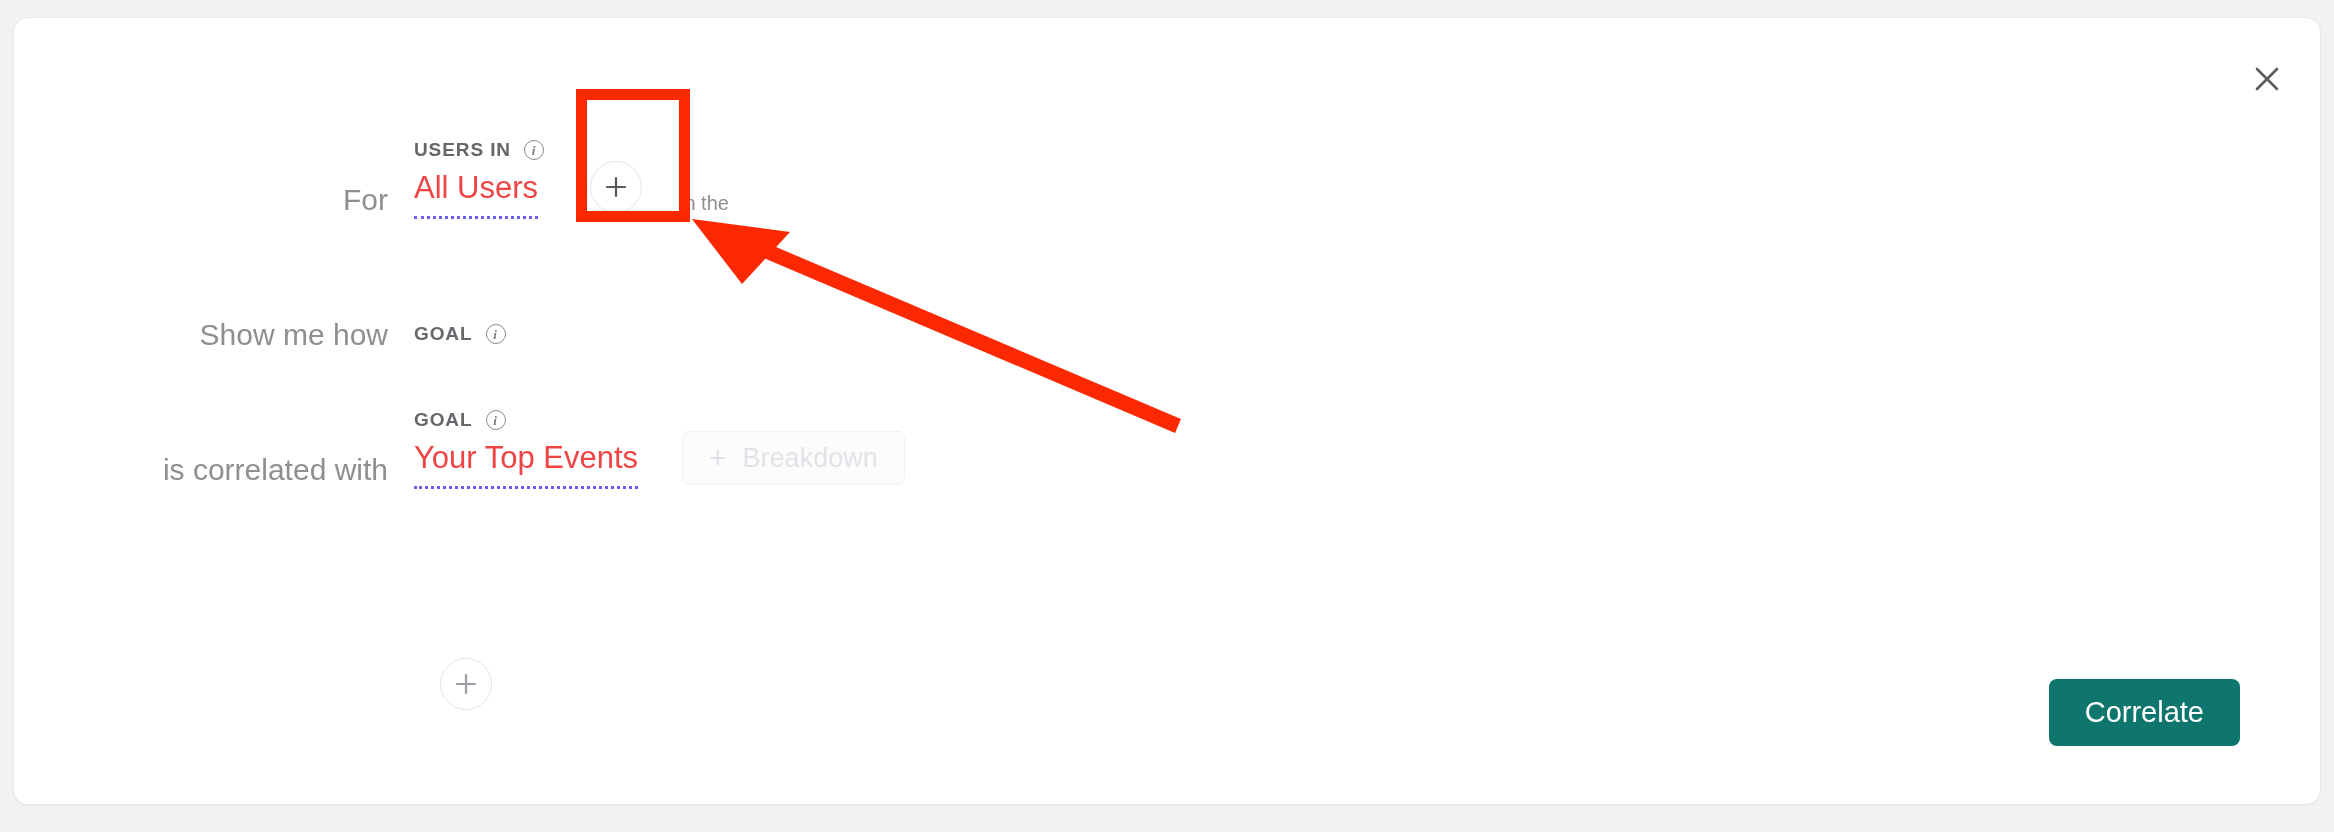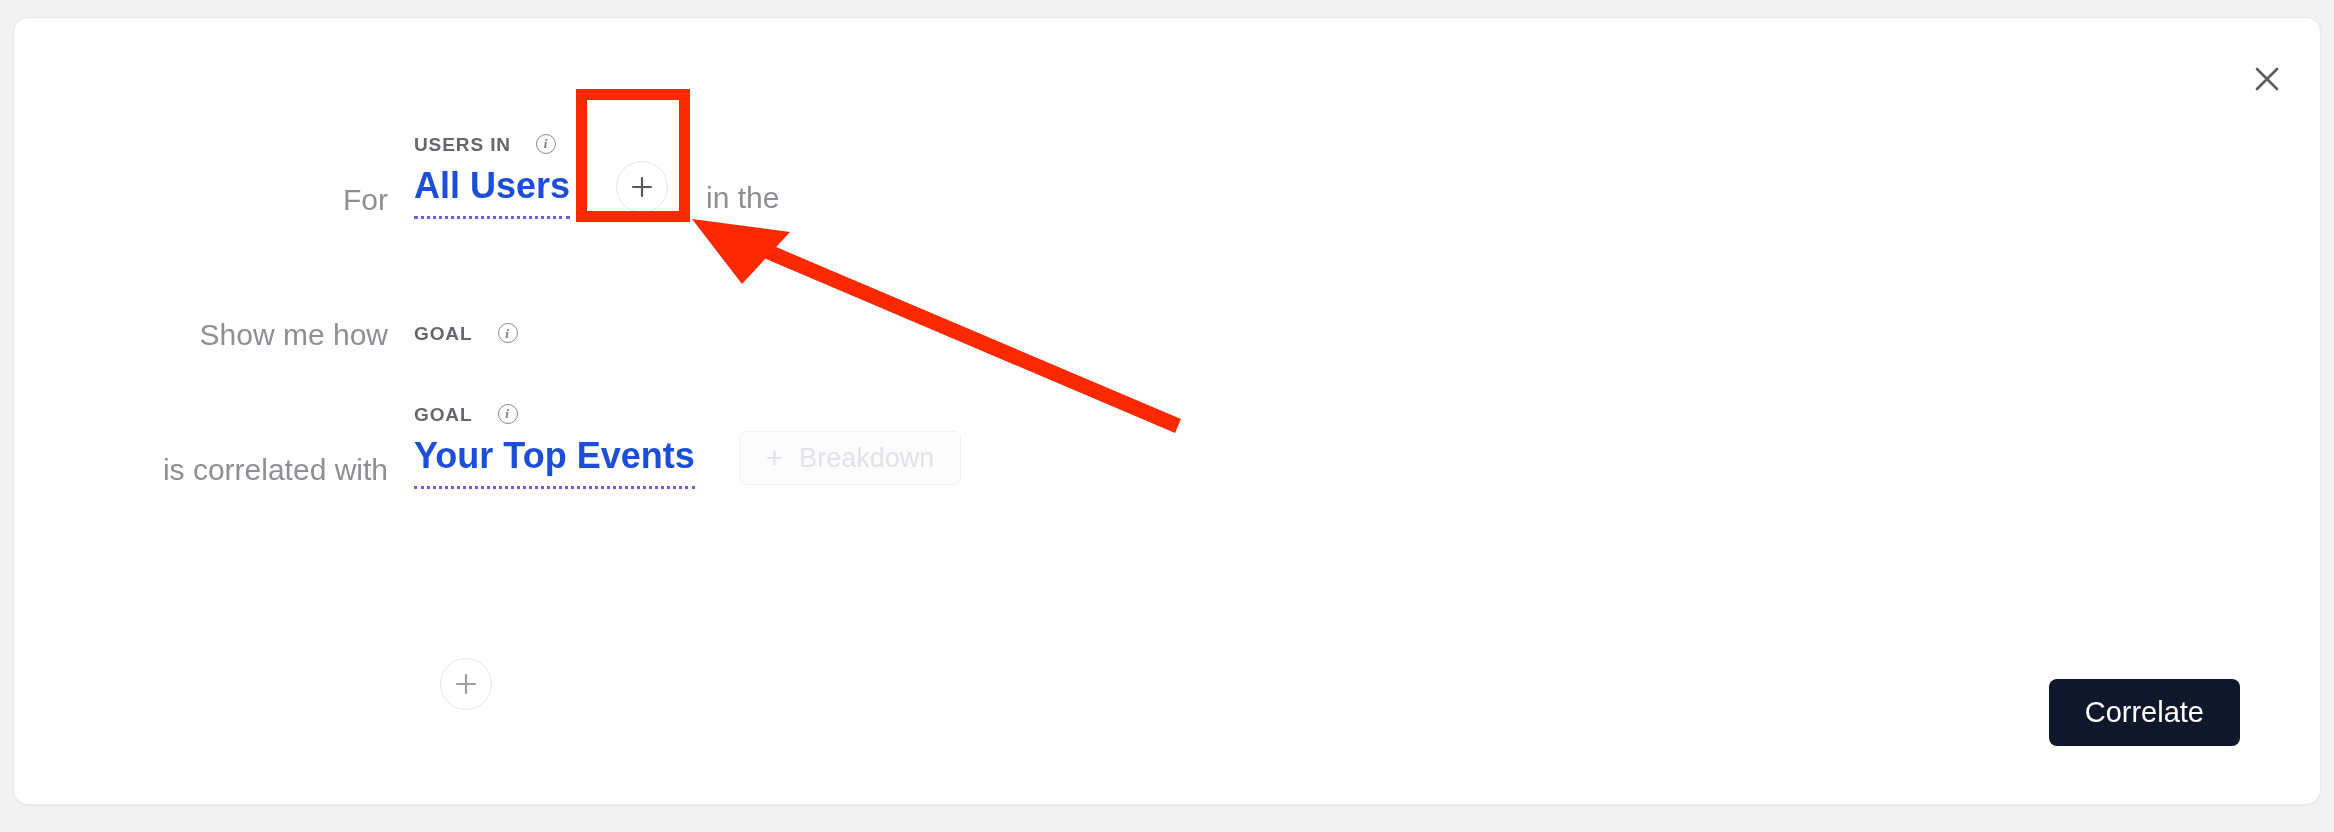--- a/index.html
+++ b/index.html
@@ -71,22 +71,22 @@
   .field {
     position: relative;
     padding-bottom: 18px;
   }
   .field-label {
     font-size: 19px;
     letter-spacing: 0.9px;
     color: #66666b;
     font-weight: 700;
     display: flex;
-    align-items: flex-start;
-    gap: 25px;
+    align-items: center;
+    gap: 13px;
     margin-bottom: 9px;
     white-space: nowrap;
   }
   .info-icon {
     display: inline-flex;
     width: 20px;
     height: 20px;
     border: 1.6px solid #8a8a8f;
     border-radius: 50%;
     align-items: center;
@@ -94,23 +94,23 @@
     font-size: 13px;
     font-weight: 700;
     font-style: italic;
     color: #7c7c82;
     font-family: "Liberation Serif", serif;
     line-height: 1;
     box-sizing: border-box;
     cursor: pointer;
   }
   .field-value {
-    font-size: 36px;
-    color: #1d4ed8;
-    font-weight: 700;
+    font-size: 31px;
+    color: #ef4444;
+    font-weight: 400;
     line-height: 1.15;
     white-space: nowrap;
     cursor: pointer;
     padding-bottom: 10px;
     border-bottom: 3px dotted #6a5ff0;
     display: inline-block;
   }
 
   
   .add-circle {
@@ -124,21 +124,21 @@
     justify-content: center;
     cursor: pointer;
     box-sizing: border-box;
   }
   .add-circle svg { display:block; }
 
   .inline-add {
     margin: 0 38px 24px 46px;
   }
   .row-suffix {
-    font-size: 30px;
+    font-size: 20px;
     color: #8e8e93;
     padding-bottom: 22px;
     white-space: nowrap;
     margin-right: 26px;
   }
 
   
   .breakdown-btn {
     margin-left: 44px;
     margin-bottom: 22px;
@@ -167,21 +167,21 @@
     position: absolute;
     left: 426px;
     top: 640px;
   }
 
   
   .correlate-btn {
     position: absolute;
     right: 80px;
     bottom: 58px;
-    background: #0f172a;
+    background: #0f766e;
     color: #ffffff;
     font-size: 29px;
     padding: 19px 36px;
     border: none;
     border-radius: 8px;
     cursor: pointer;
     font-family: "Liberation Sans", sans-serif;
     line-height: 1;
   }
 

